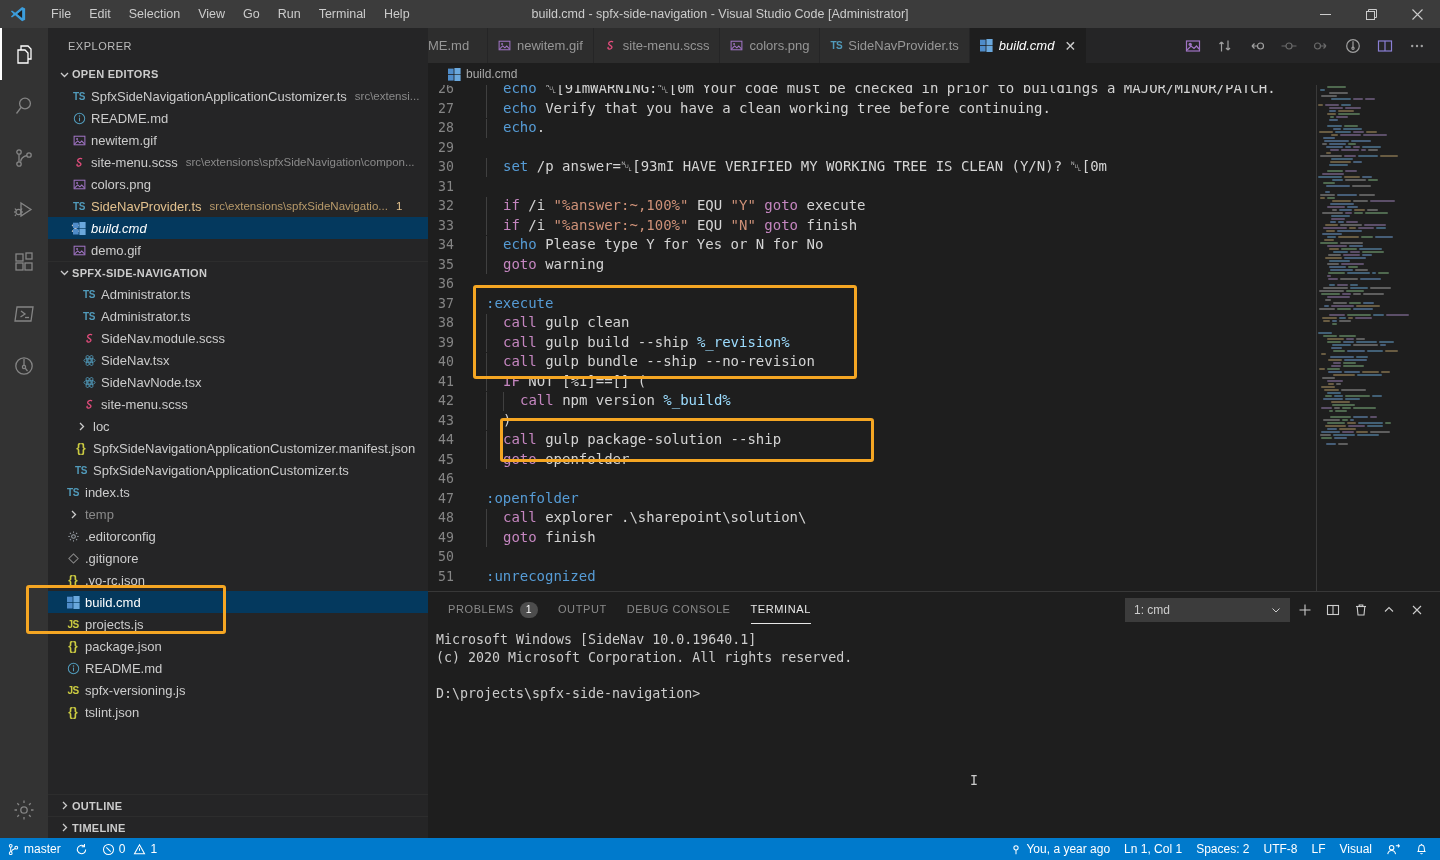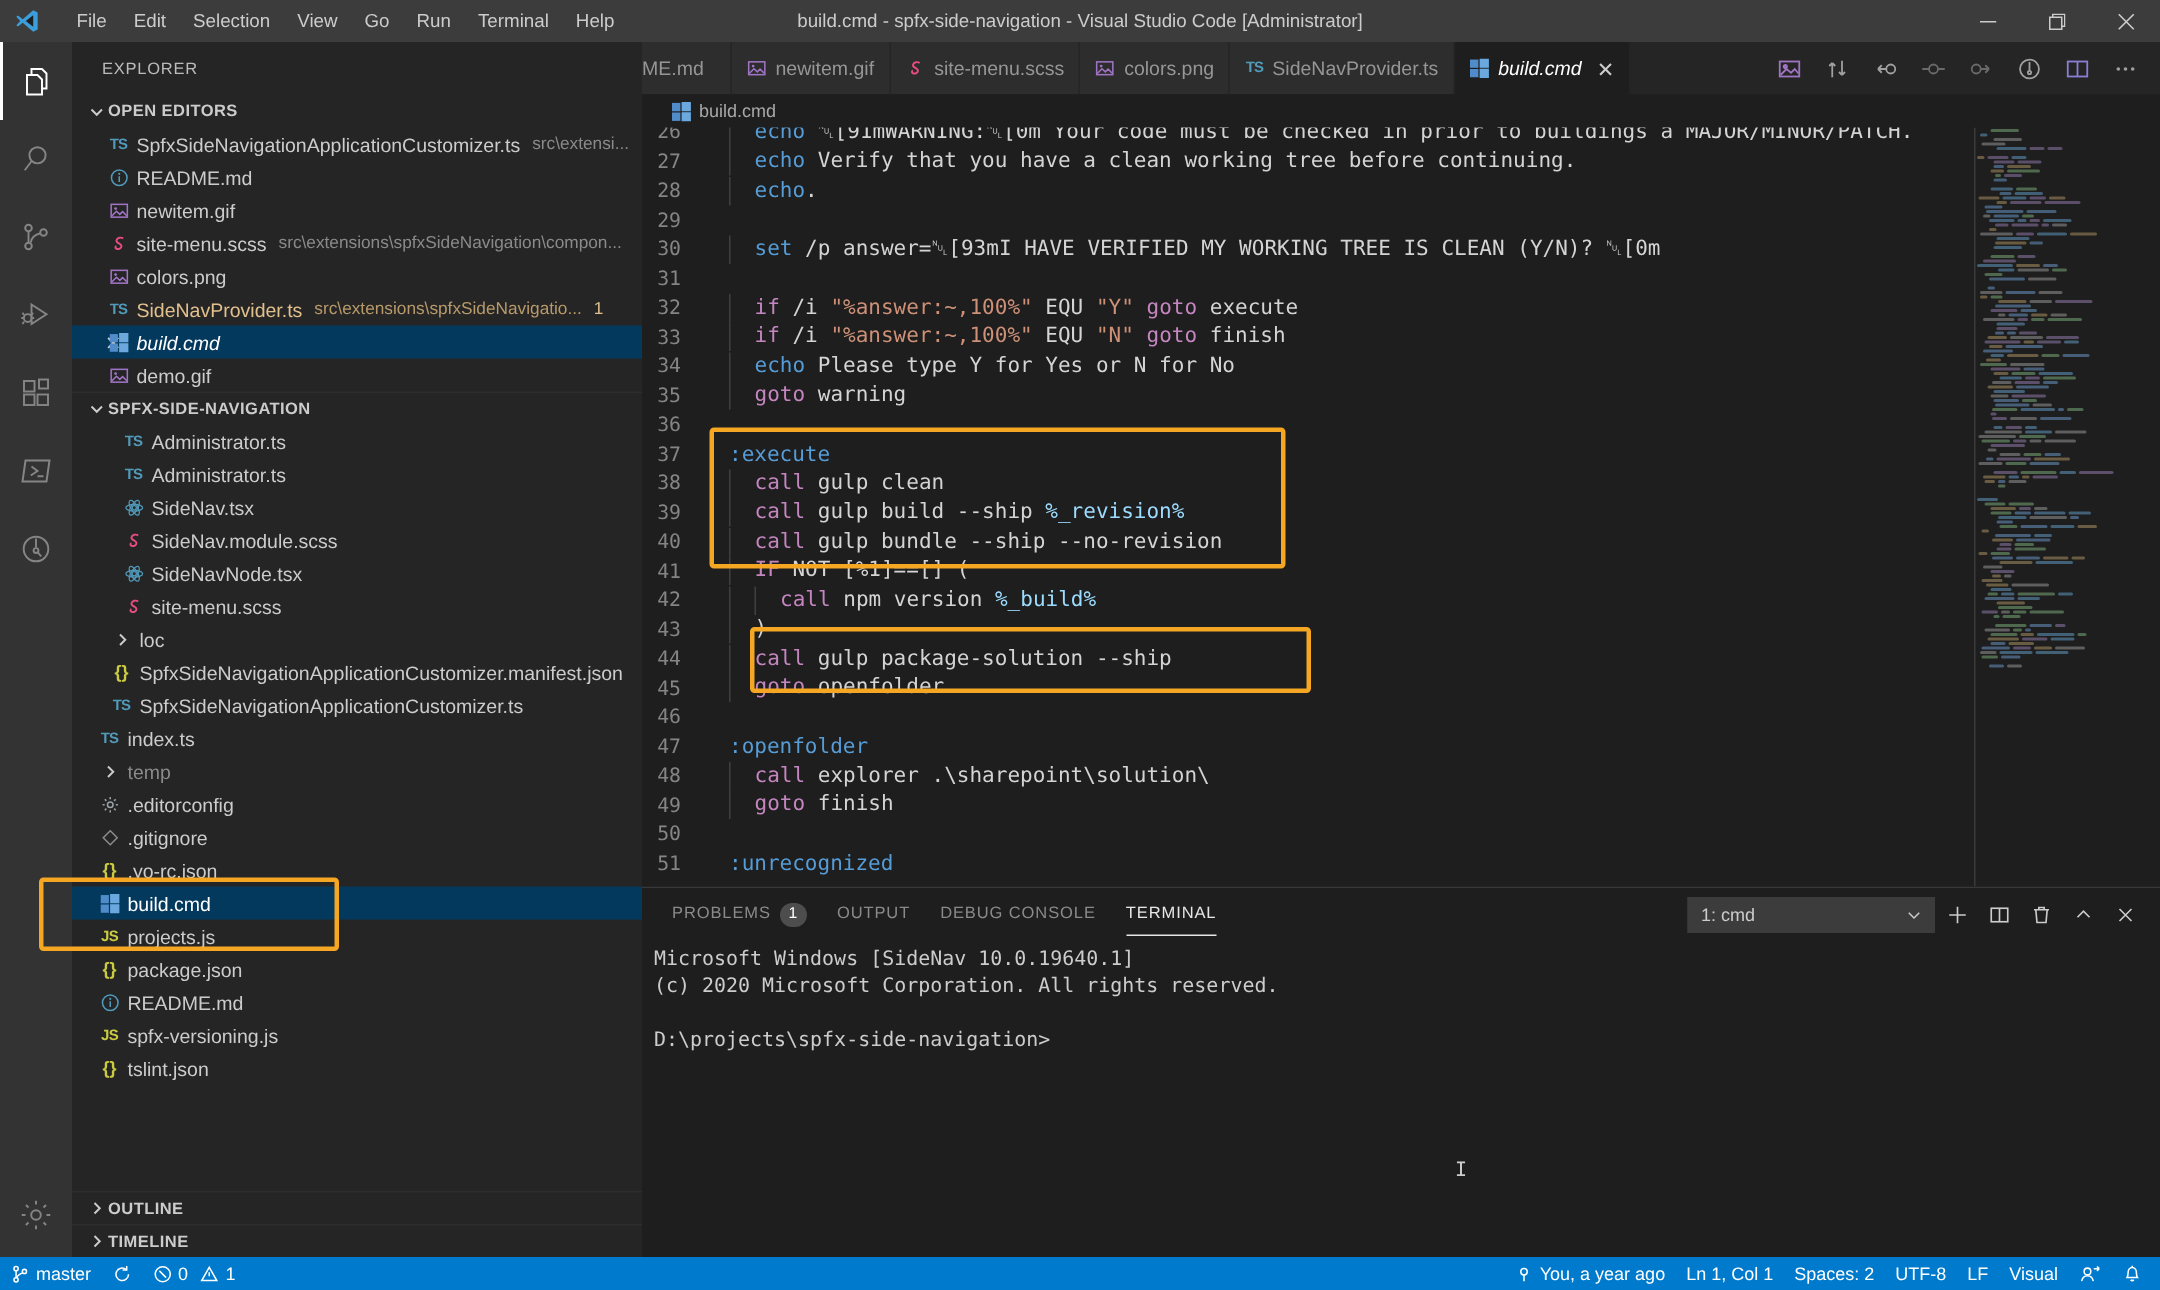--- a/index.html
+++ b/index.html
@@ -427,40 +427,40 @@
             <span class="ind" style="width: 32px; display: inline-block;"></span>
             <span class="icn" style="display: inline-flex; justify-content: center; align-items: center;">
               <span class="tsq c-ts">TS</span>
             </span>
             <span class="nm">Administrator.ts</span>
           </div>
           <div class="row">
             <span class="ind" style="width: 32px; display: inline-block;"></span>
             <span class="icn" style="display: inline-flex; justify-content: center; align-items: center;">
               <span>
+                <svg width="13" height="13" viewBox="0 0 14 14" fill="none" stroke="#e44d7d" stroke-width="1.4">
+                  <path d="M9.8 3.3 C8.2 2 5.4 2.6 5 4.6 C4.6 6.7 8.6 6.8 8.6 8.7 C8.6 10.3 6.6 11.2 5 10.6 C4 10.2 4 9 5 8.8"></path>
+                </svg>
+              </span>
+            </span>
+            <span class="nm">SideNav.module.scss</span>
+          </div>
+          <div class="row">
+            <span class="ind" style="width: 32px; display: inline-block;"></span>
+            <span class="icn" style="display: inline-flex; justify-content: center; align-items: center;">
+              <span>
                 <svg width="13" height="13" viewBox="0 0 14 14" fill="none" stroke="#519aba" stroke-width="0.9">
                   <circle cx="7" cy="7" r="1.5"></circle>
                   <ellipse cx="7" cy="7" rx="6" ry="2.4"></ellipse>
                   <ellipse cx="7" cy="7" rx="6" ry="2.4" transform="rotate(60 7 7)"></ellipse>
                   <ellipse cx="7" cy="7" rx="6" ry="2.4" transform="rotate(120 7 7)"></ellipse>
                 </svg>
               </span>
             </span>
             <span class="nm">SideNav.tsx</span>
-          </div>
-          <div class="row">
-            <span class="ind" style="width: 32px; display: inline-block;"></span>
-            <span class="icn" style="display: inline-flex; justify-content: center; align-items: center;">
-              <span>
-                <svg width="13" height="13" viewBox="0 0 14 14" fill="none" stroke="#e44d7d" stroke-width="1.4">
-                  <path d="M9.8 3.3 C8.2 2 5.4 2.6 5 4.6 C4.6 6.7 8.6 6.8 8.6 8.7 C8.6 10.3 6.6 11.2 5 10.6 C4 10.2 4 9 5 8.8"></path>
-                </svg>
-              </span>
-            </span>
-            <span class="nm">SideNav.module.scss</span>
           </div>
           <div class="row">
             <span class="ind" style="width: 32px; display: inline-block;"></span>
             <span class="icn" style="display: inline-flex; justify-content: center; align-items: center;">
               <span>
                 <svg width="13" height="13" viewBox="0 0 14 14" fill="none" stroke="#519aba" stroke-width="0.9">
                   <circle cx="7" cy="7" r="1.5"></circle>
                   <ellipse cx="7" cy="7" rx="6" ry="2.4"></ellipse>
                   <ellipse cx="7" cy="7" rx="6" ry="2.4" transform="rotate(60 7 7)"></ellipse>
                   <ellipse cx="7" cy="7" rx="6" ry="2.4" transform="rotate(120 7 7)"></ellipse>

